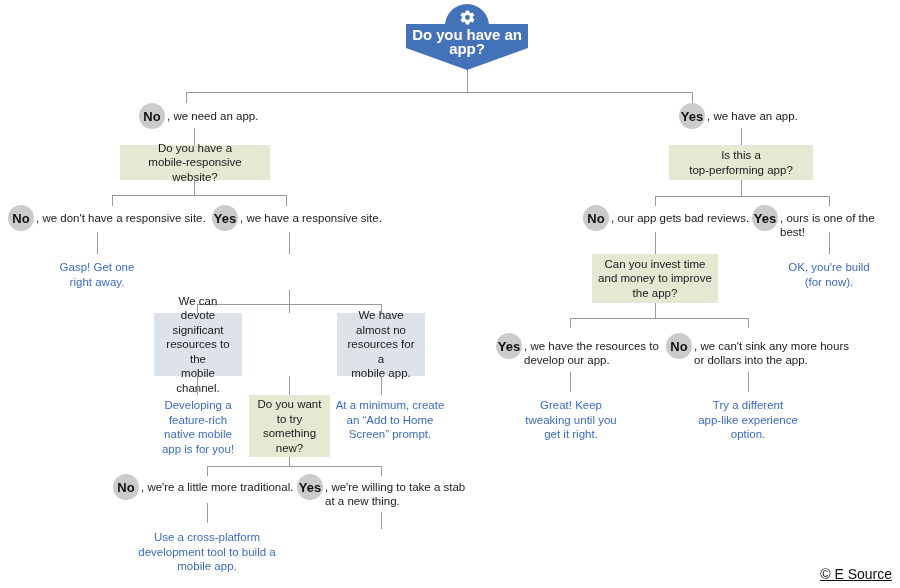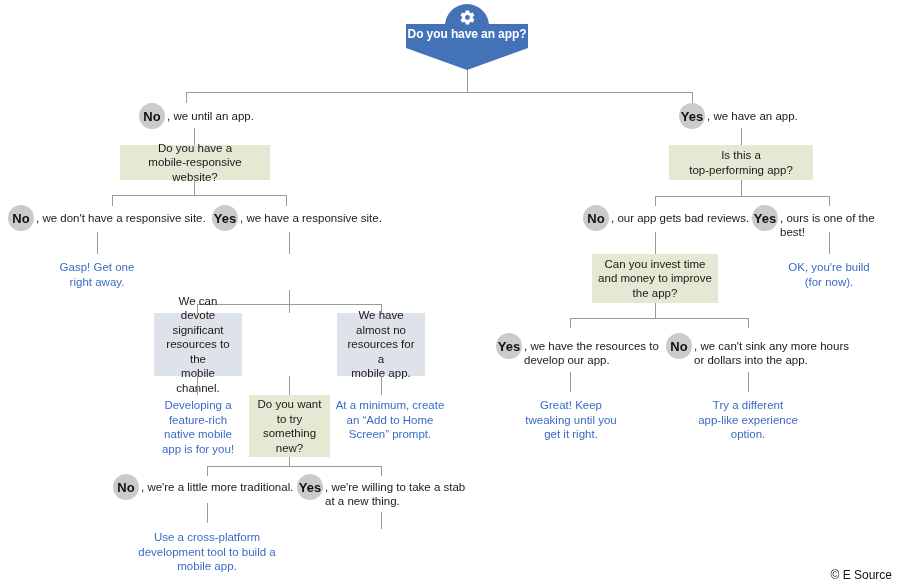--- a/index.html
+++ b/index.html
@@ -29,21 +29,21 @@
   .banner .ribbon{
     position:absolute;top:20px;left:0;width:122px;height:46px;
     background:#4472b8;
     -webkit-clip-path:polygon(0 0,100% 0,100% 52%,50% 100%,0 52%);
     clip-path:polygon(0 0,100% 0,100% 52%,50% 100%,0 52%);
     z-index:1;
   }
   .banner .ribbon-txt{
     position:absolute;top:24px;left:0;width:122px;
     text-align:center;color:#ffffff;font-weight:bold;
-    font-size:12px;line-height:13.5px;z-index:3;
+    font-size:15px;line-height:13.5px;z-index:3;
     letter-spacing:-0.1px;
   }
 
   
   .ans{position:absolute;display:flex;align-items:flex-start;}
   .ans .badge{
     flex:0 0 auto;
     width:26px;height:26px;border-radius:50%;
     background:#cbcbcb;color:#111111;
     font-weight:bold;font-size:13px;
@@ -69,21 +69,21 @@
   
   .advice{
     position:absolute;text-align:center;
     color:#3c6bc4;font-weight:normal;font-size:11.5px;
     line-height:14.5px;white-space:pre-line;
   }
 
   
   .credit{
     position:absolute;right:8px;bottom:6px;
-    font-size:12px;color:#111111;
+    font-size:14px;color:#111111;text-decoration:underline;
   }
 </style>
 </head>
 <body>
 
 <div id="canvas">
 
   <div class="banner" style="left:406px;top:4px;width:122px;height:66px;">
     <div class="tab">
       <svg width="17" height="17" viewBox="0 0 24 24" aria-hidden="true">
@@ -96,21 +96,21 @@
   </div>
 
   <div class="vline" style="left:467px;top:62px;height:30px;"></div>
 
   <div class="hline" style="left:186px;top:92px;width:506px;"></div>
   <div class="vline" style="left:186px;top:92px;height:11px;"></div>
   <div class="vline" style="left:692px;top:92px;height:11px;"></div>
 
   <div class="ans" style="left:139px;top:108px;">
     <div class="badge">No</div>
-    <div class="atext">, we until an app.</div>
+    <div class="atext">, we need an app.</div>
   </div>
   <div class="vline" style="left:194px;top:128px;height:17px;"></div>
 
   <div class="box green" style="left:120px;top:145px;width:150px;height:35px;">Do you have a
 mobile-responsive website?</div>
 
   <div class="vline" style="left:194px;top:180px;height:15px;"></div>
   <div class="hline" style="left:112px;top:195px;width:174px;"></div>
   <div class="vline" style="left:112px;top:195px;height:11px;"></div>
   <div class="vline" style="left:286px;top:195px;height:11px;"></div>

